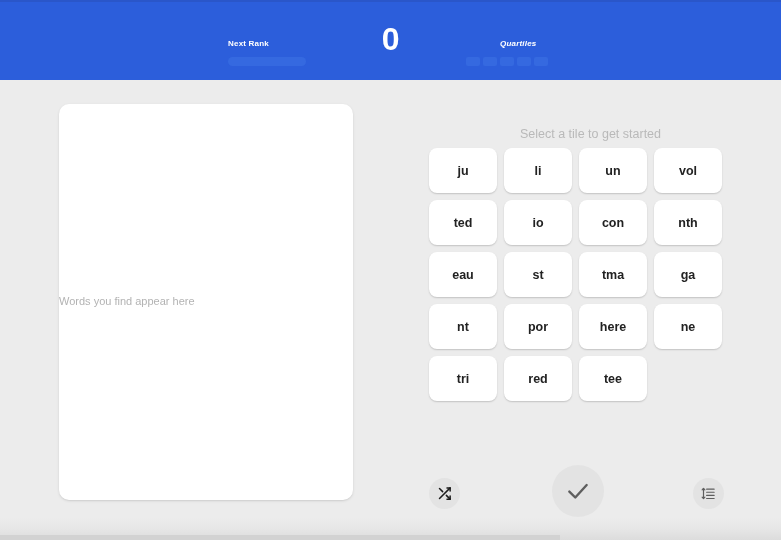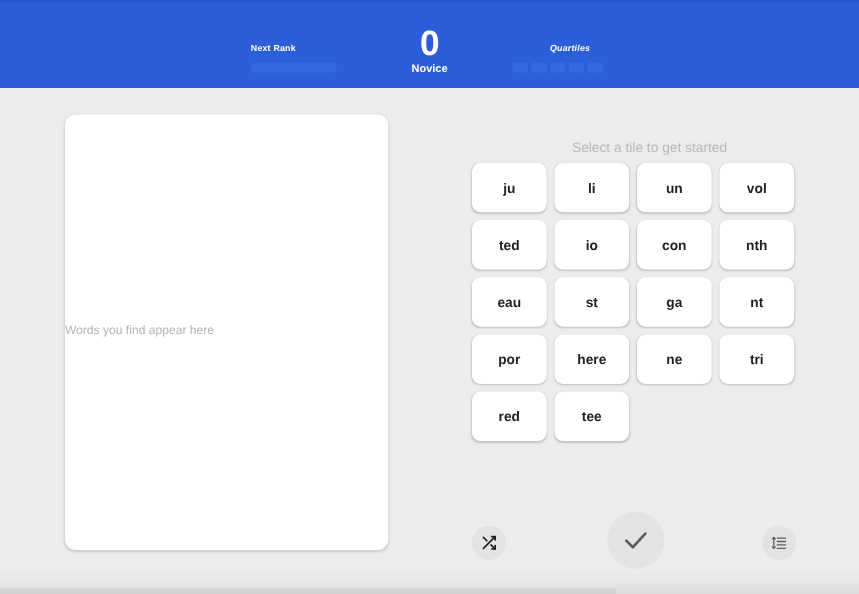--- a/index.html
+++ b/index.html
@@ -257,21 +257,20 @@
 
     <div class="hdr-next-rank">
       <div class="hdr-label">Next Rank</div>
       <div class="progress-track">
         <div class="progress-fill" style="width: 0%;"></div>
       </div>
     </div>
 
     <div class="hdr-score">
       <div class="score-number">0</div>
-      <div class="score-rank">Novice</div>
     </div>
 
     <div class="hdr-quartiles">
       <div class="quart-label">Quartiles</div>
       <div class="quart-boxes">
           <div class="quart-box"></div>
           <div class="quart-box"></div>
           <div class="quart-box"></div>
           <div class="quart-box"></div>
           <div class="quart-box"></div>
@@ -292,20 +291,21 @@
           <div class="tile">ju</div>
           <div class="tile">li</div>
           <div class="tile">un</div>
           <div class="tile">vol</div>
           <div class="tile">ted</div>
           <div class="tile">io</div>
           <div class="tile">con</div>
           <div class="tile">nth</div>
           <div class="tile">eau</div>
           <div class="tile">st</div>
+          <div class="tile">tma</div>
           <div class="tile">ga</div>
           <div class="tile">nt</div>
           <div class="tile">por</div>
           <div class="tile">here</div>
           <div class="tile">ne</div>
           <div class="tile">tri</div>
           <div class="tile">red</div>
           <div class="tile">tee</div>
         </div>
 

